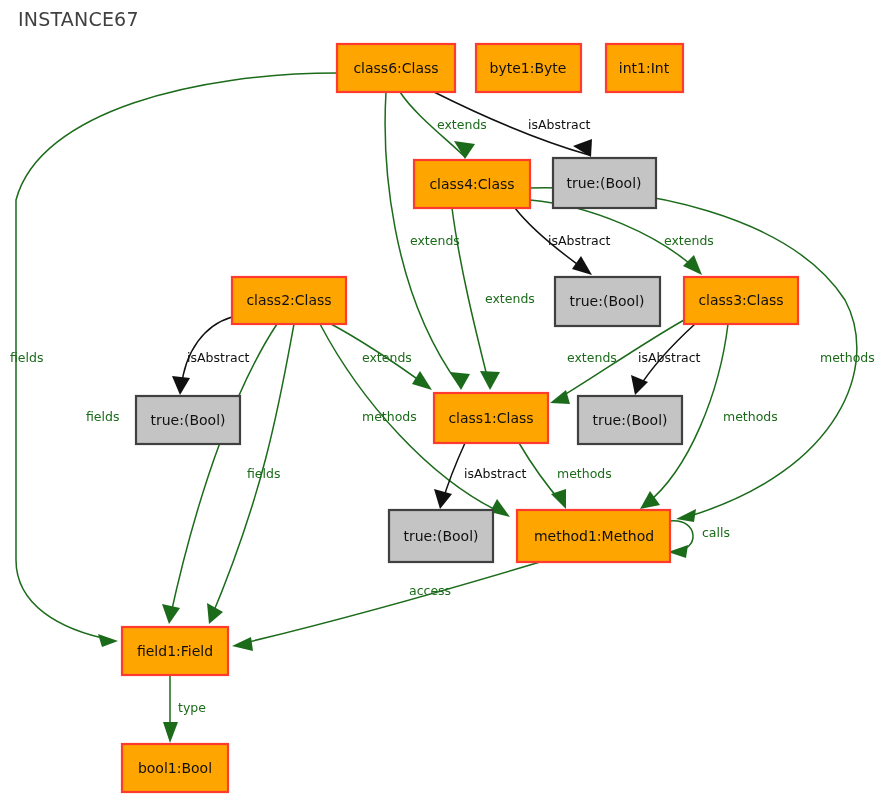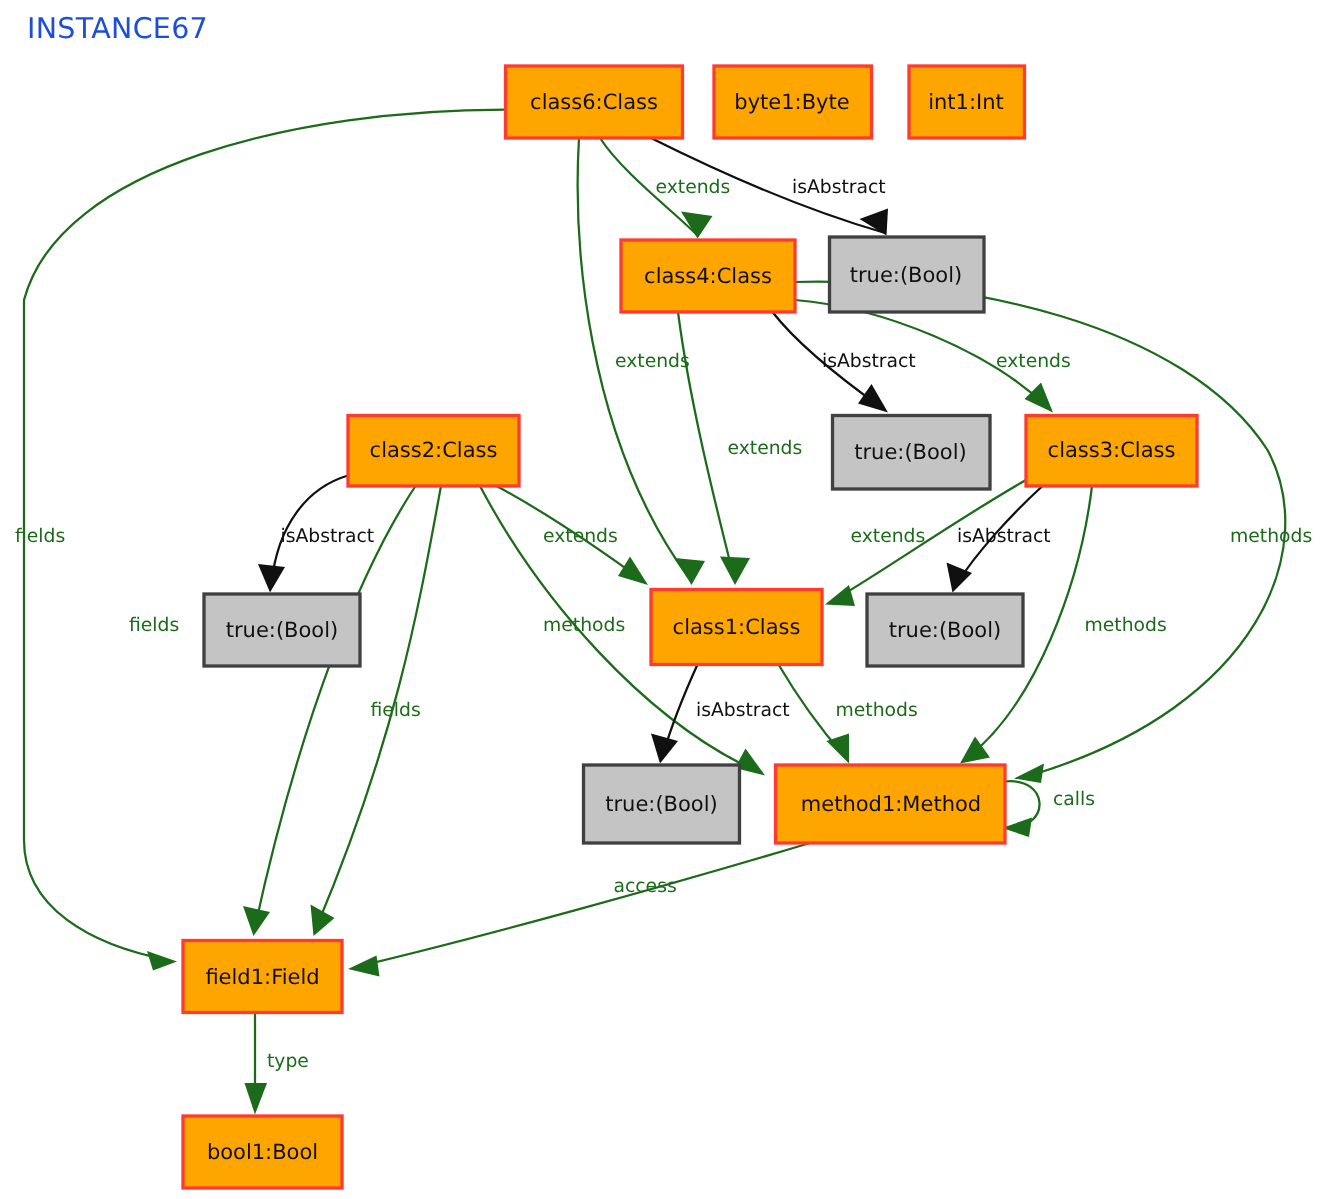--- a/index.html
+++ b/index.html
@@ -13,21 +13,21 @@
     height: 799px;
     background: #ffffff;
     font-family: "DejaVu Sans", sans-serif;
     overflow: hidden;
   }
   #diagram-title {
     position: absolute;
     left: 18px;
     top: 8px;
     font-size: 19px;
-    color: #1d4ed8;
+    color: #404040;
     letter-spacing: 0.2px;
     white-space: nowrap;
   }
   svg#graph {
     position: absolute;
     left: 0;
     top: 0;
     width: 889px;
     height: 799px;
   }

